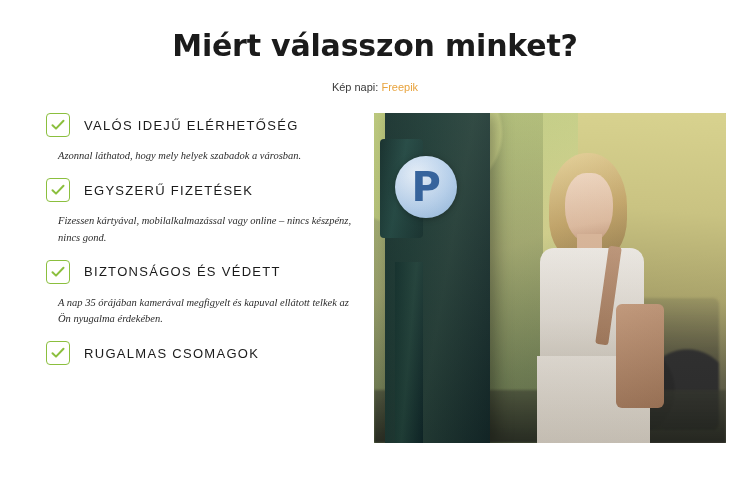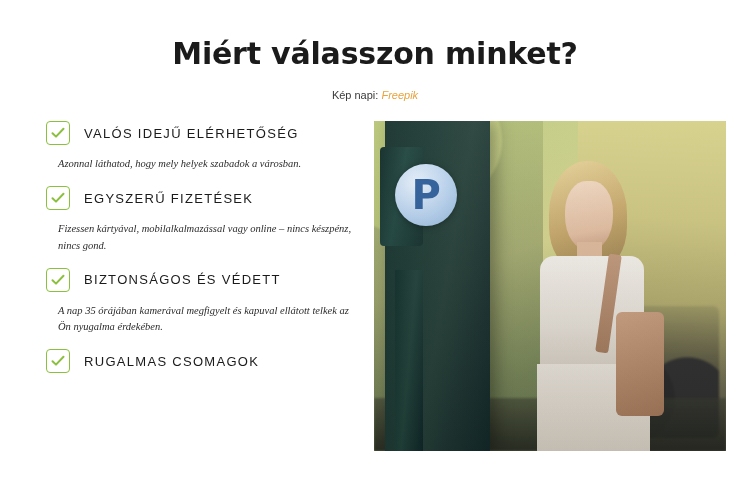--- a/index.html
+++ b/index.html
@@ -19,36 +19,35 @@
     height: 480px;
     background: #ffffff;
     box-sizing: border-box;
   }
   .title {
     text-align: center;
     font-size: 30px;
     font-weight: bold;
     color: #1b1b1b;
     letter-spacing: -0.2px;
-    margin: 8px;
+    margin: 0;
     padding-top: 28px;
     font-family: "DejaVu Sans", sans-serif;
   }
   .subtitle {
     text-align: center;
     font-size: 11px;
     color: #3a3a3a;
     margin-top: 18px;
     font-family: "Liberation Sans", sans-serif;
   }
   .subtitle .credit-link {
     color: #e8a33d;
     text-decoration: none;
     cursor: pointer;
-    font-style: italic;
   }
   .content {
     display: flex;
     flex-direction: row;
     margin-top: 20px;
     padding: 0 24px 0 30px;
     box-sizing: border-box;
     gap: 22px;
   }
   .features {

